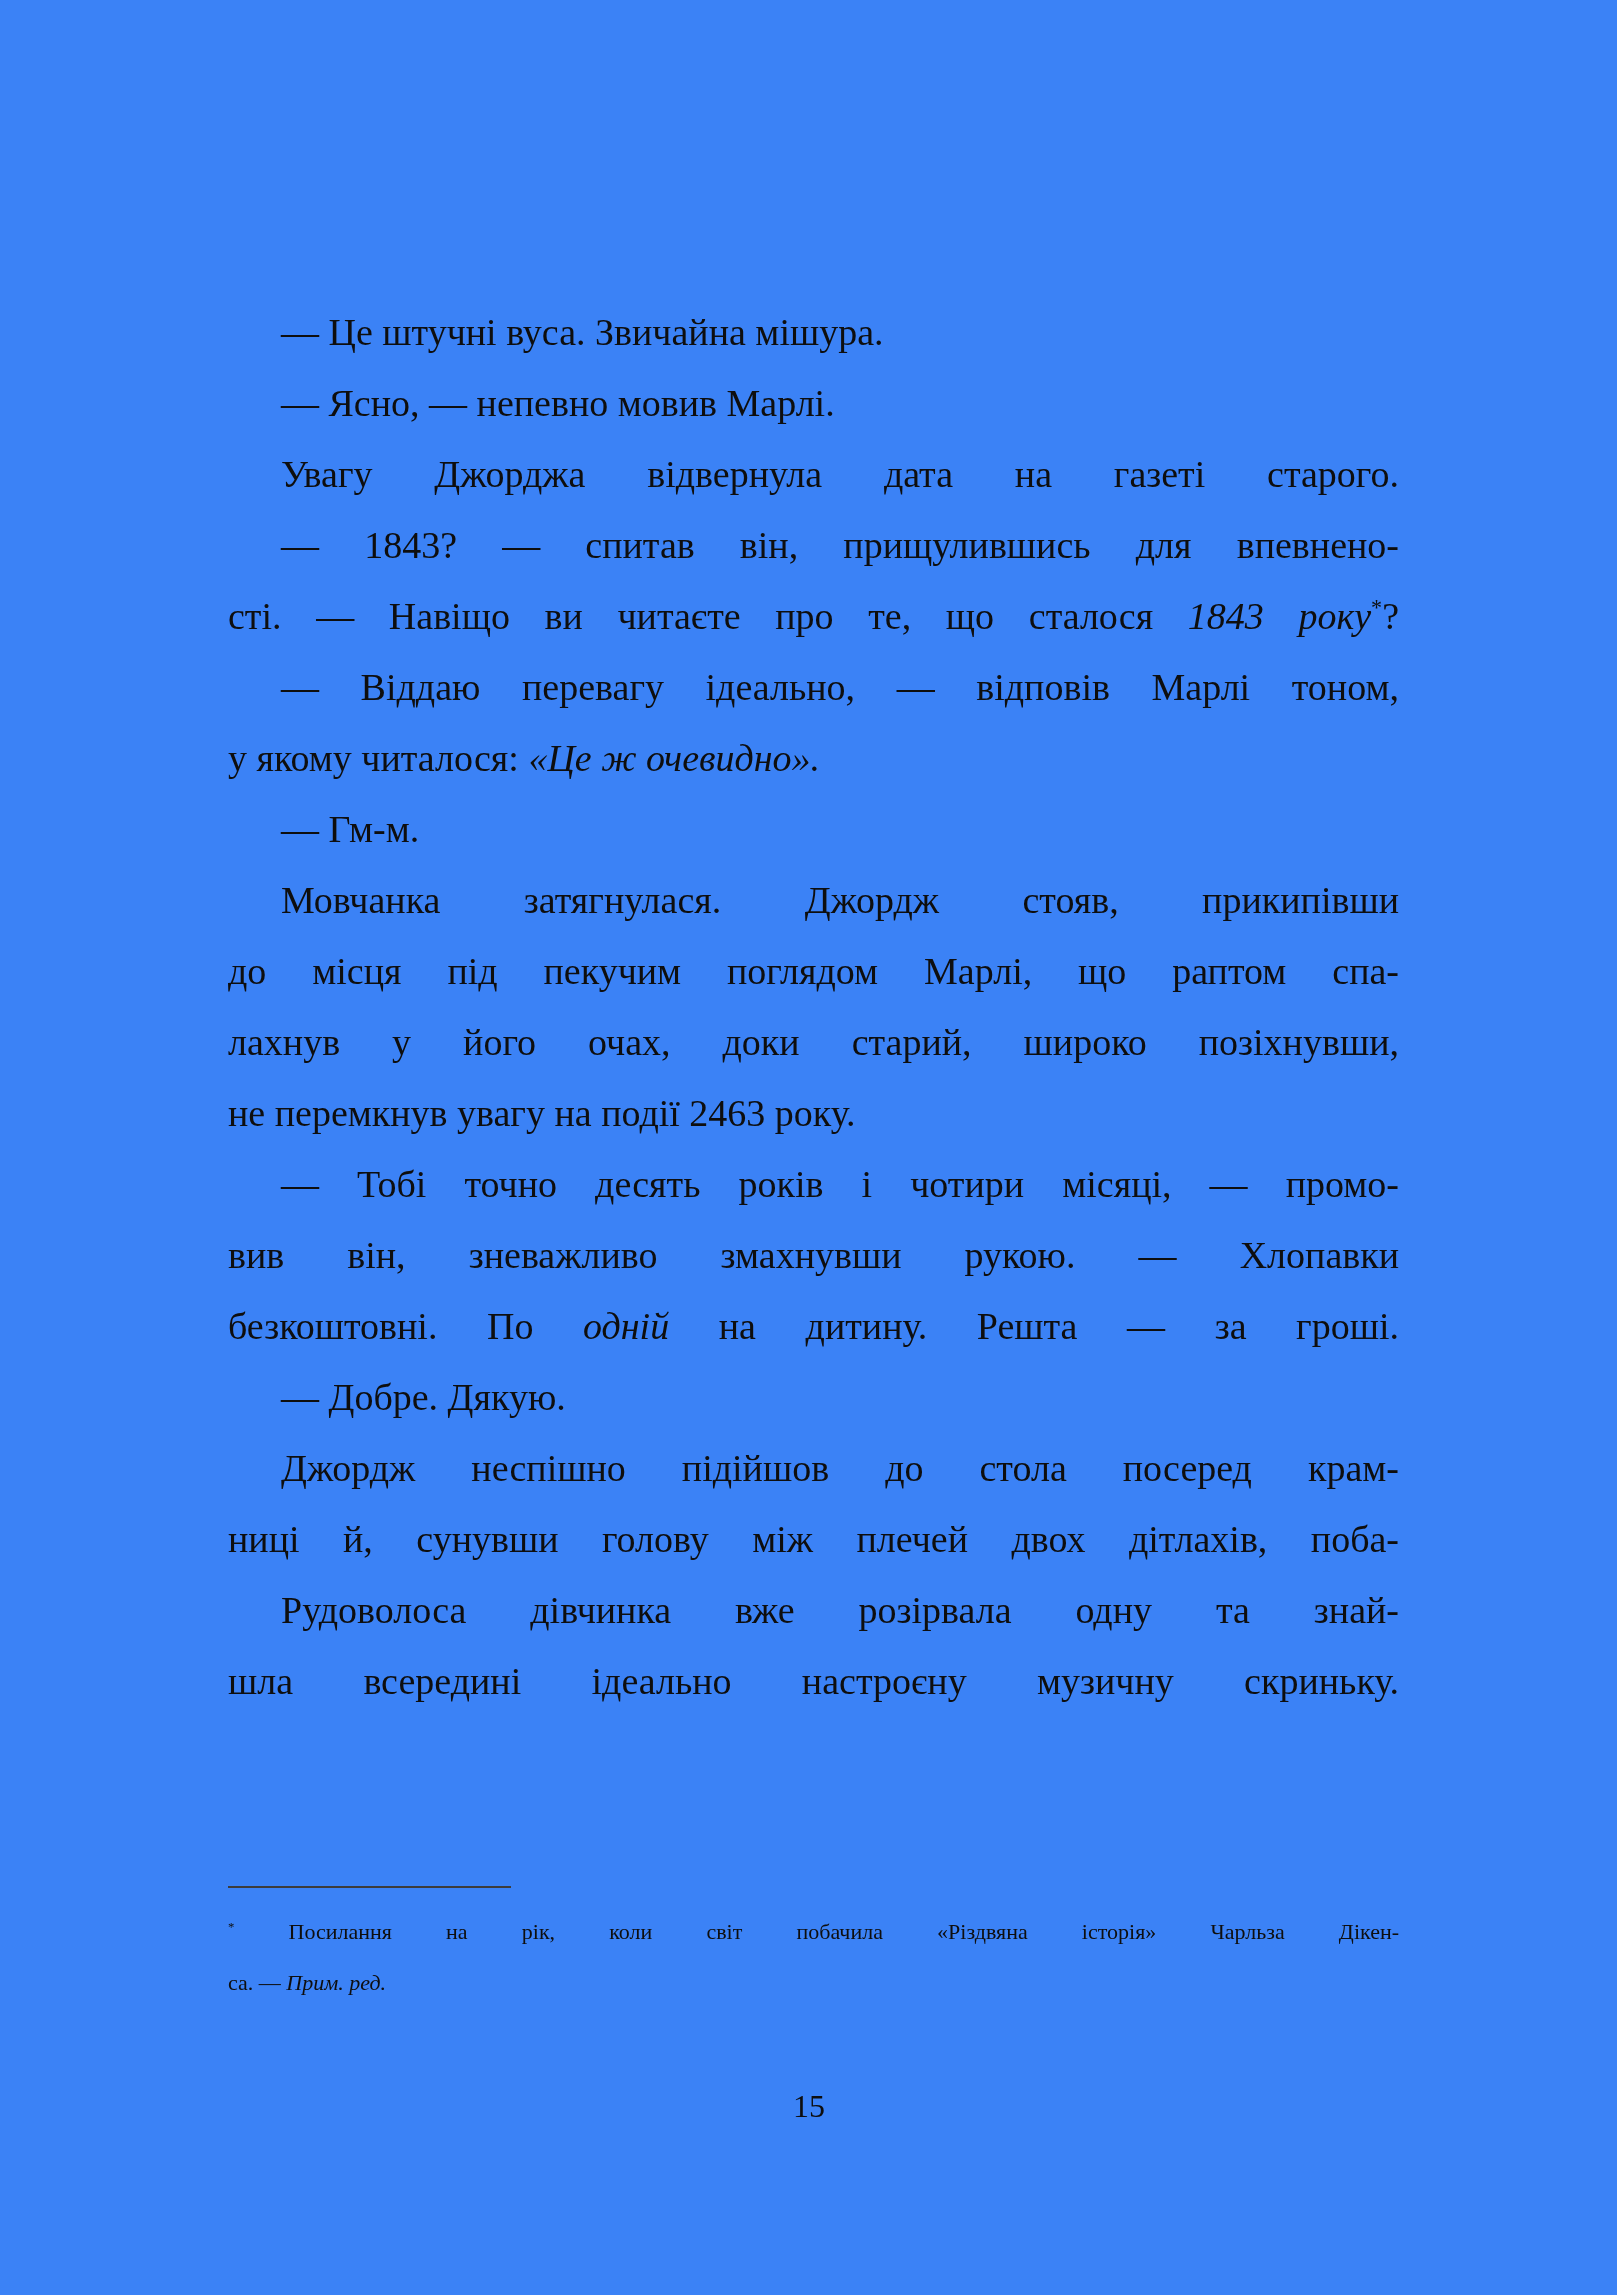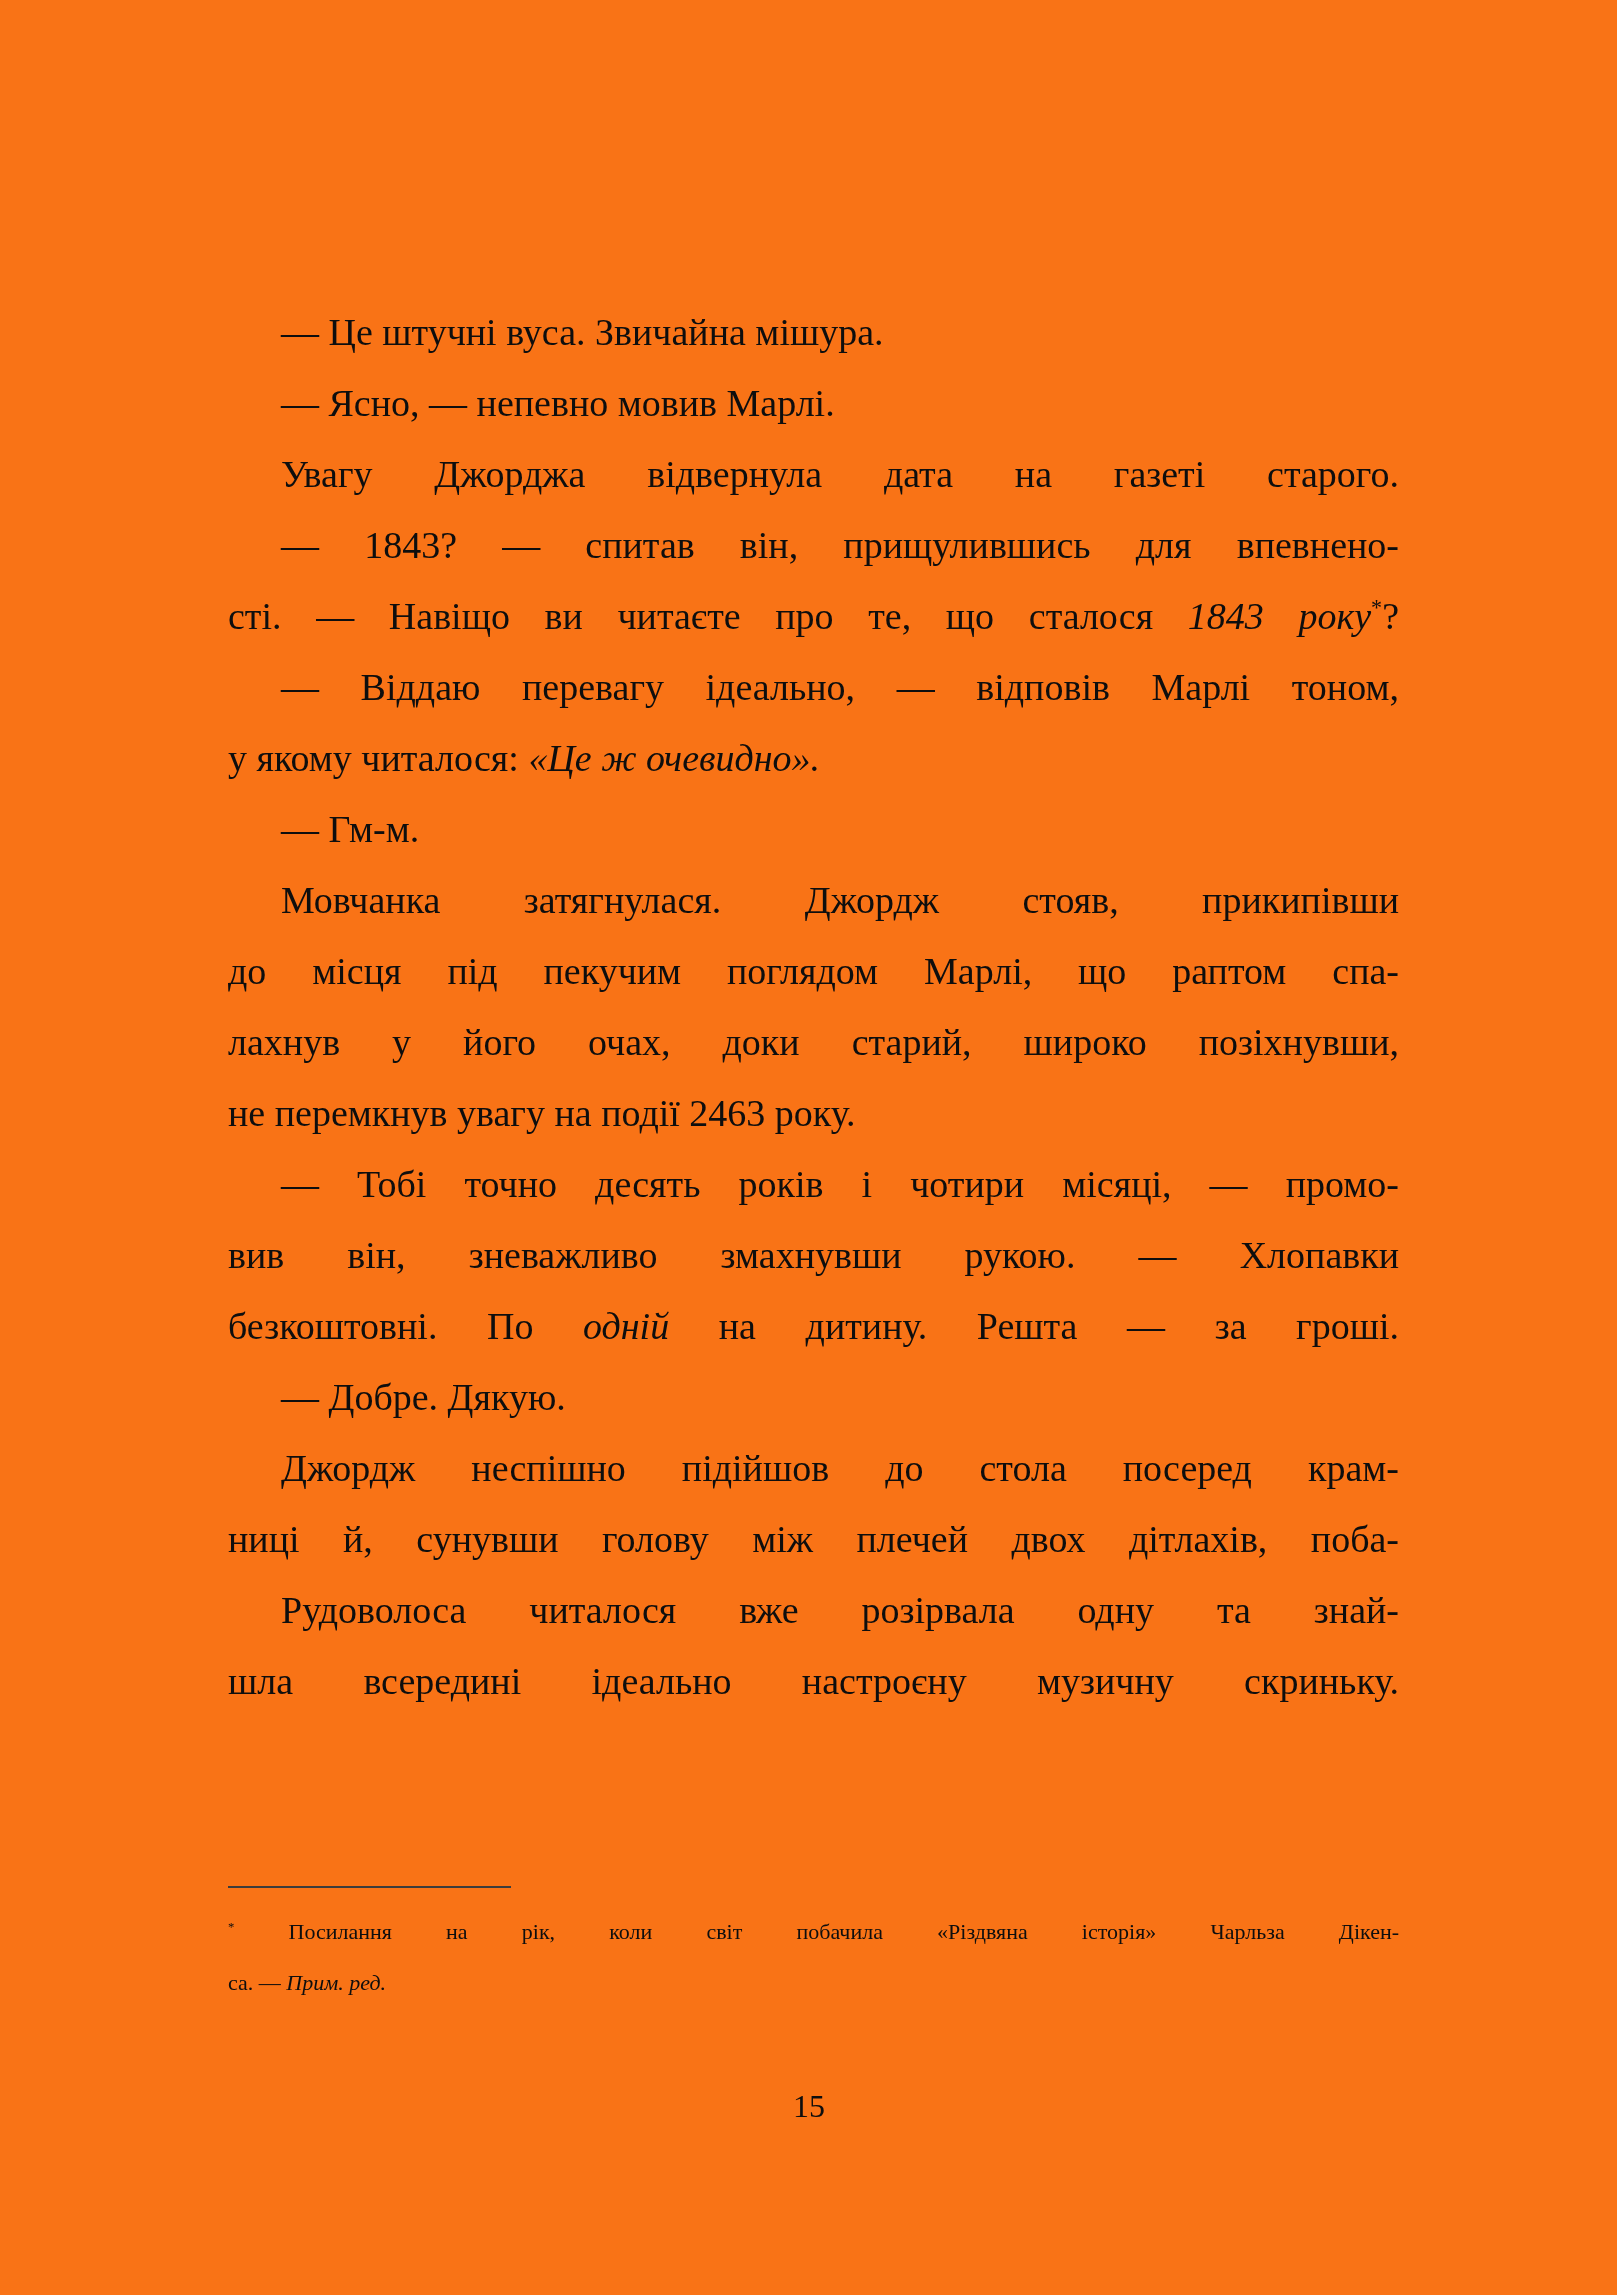--- a/index.html
+++ b/index.html
@@ -5,21 +5,21 @@
 <style>
   html, body {
     margin: 0;
     padding: 0;
     background: #ffffff;
   }
   .page {
     position: relative;
     width: 1618px;
     height: 2295px;
-    background: #f97316;
+    background: #3b82f6;
     color: #0e0e0e;
     font-family: "Liberation Serif", "DejaVu Serif", serif;
     overflow: hidden;
   }
   .body-text {
     position: absolute;
     left: 228px;
     top: 297px;
     width: 1171px;
   }
@@ -99,21 +99,21 @@
       <div class="line j indent"><span>Мовчанка затягнулася. Джордж стояв, прикипівши</span></div>
       <div class="line j"><span>до місця під пекучим поглядом Марлі, що раптом спа-</span></div>
       <div class="line j"><span>лахнув у його очах, доки старий, широко позіхнувши,</span></div>
       <div class="line"><span>не перемкнув увагу на події 2463 року.</span></div>
       <div class="line j indent"><span>— Тобі точно десять років і чотири місяці, — промо-</span></div>
       <div class="line j"><span>вив він, зневажливо змахнувши рукою. — Хлопавки</span></div>
       <div class="line j"><span>безкоштовні. По </span><i>одній</i><span> на дитину. Решта — за гроші.</span></div>
       <div class="line indent"><span>— Добре. Дякую.</span></div>
       <div class="line j indent"><span>Джордж неспішно підійшов до стола посеред крам-</span></div>
       <div class="line j"><span>ниці й, сунувши голову між плечей двох дітлахів, поба-</span></div>
-      <div class="line j indent"><span>Рудоволоса читалося вже розірвала одну та знай-</span></div>
+      <div class="line j indent"><span>Рудоволоса дівчинка вже розірвала одну та знай-</span></div>
       <div class="line j"><span>шла всередині ідеально настроєну музичну скриньку.</span></div>
     </main>
   <div class="footnote-rule"></div>
   <section class="footnote">
       <div class="fn-line j"><sup>*</sup><span> Посилання на рік, коли світ побачила «Різдвяна історія» Чарльза Дікен-</span></div>
       <div class="fn-line"><span>са. — </span><i>Прим. ред.</i></div>
     </section>
   <div class="page-number">15</div>
 </div>
 

